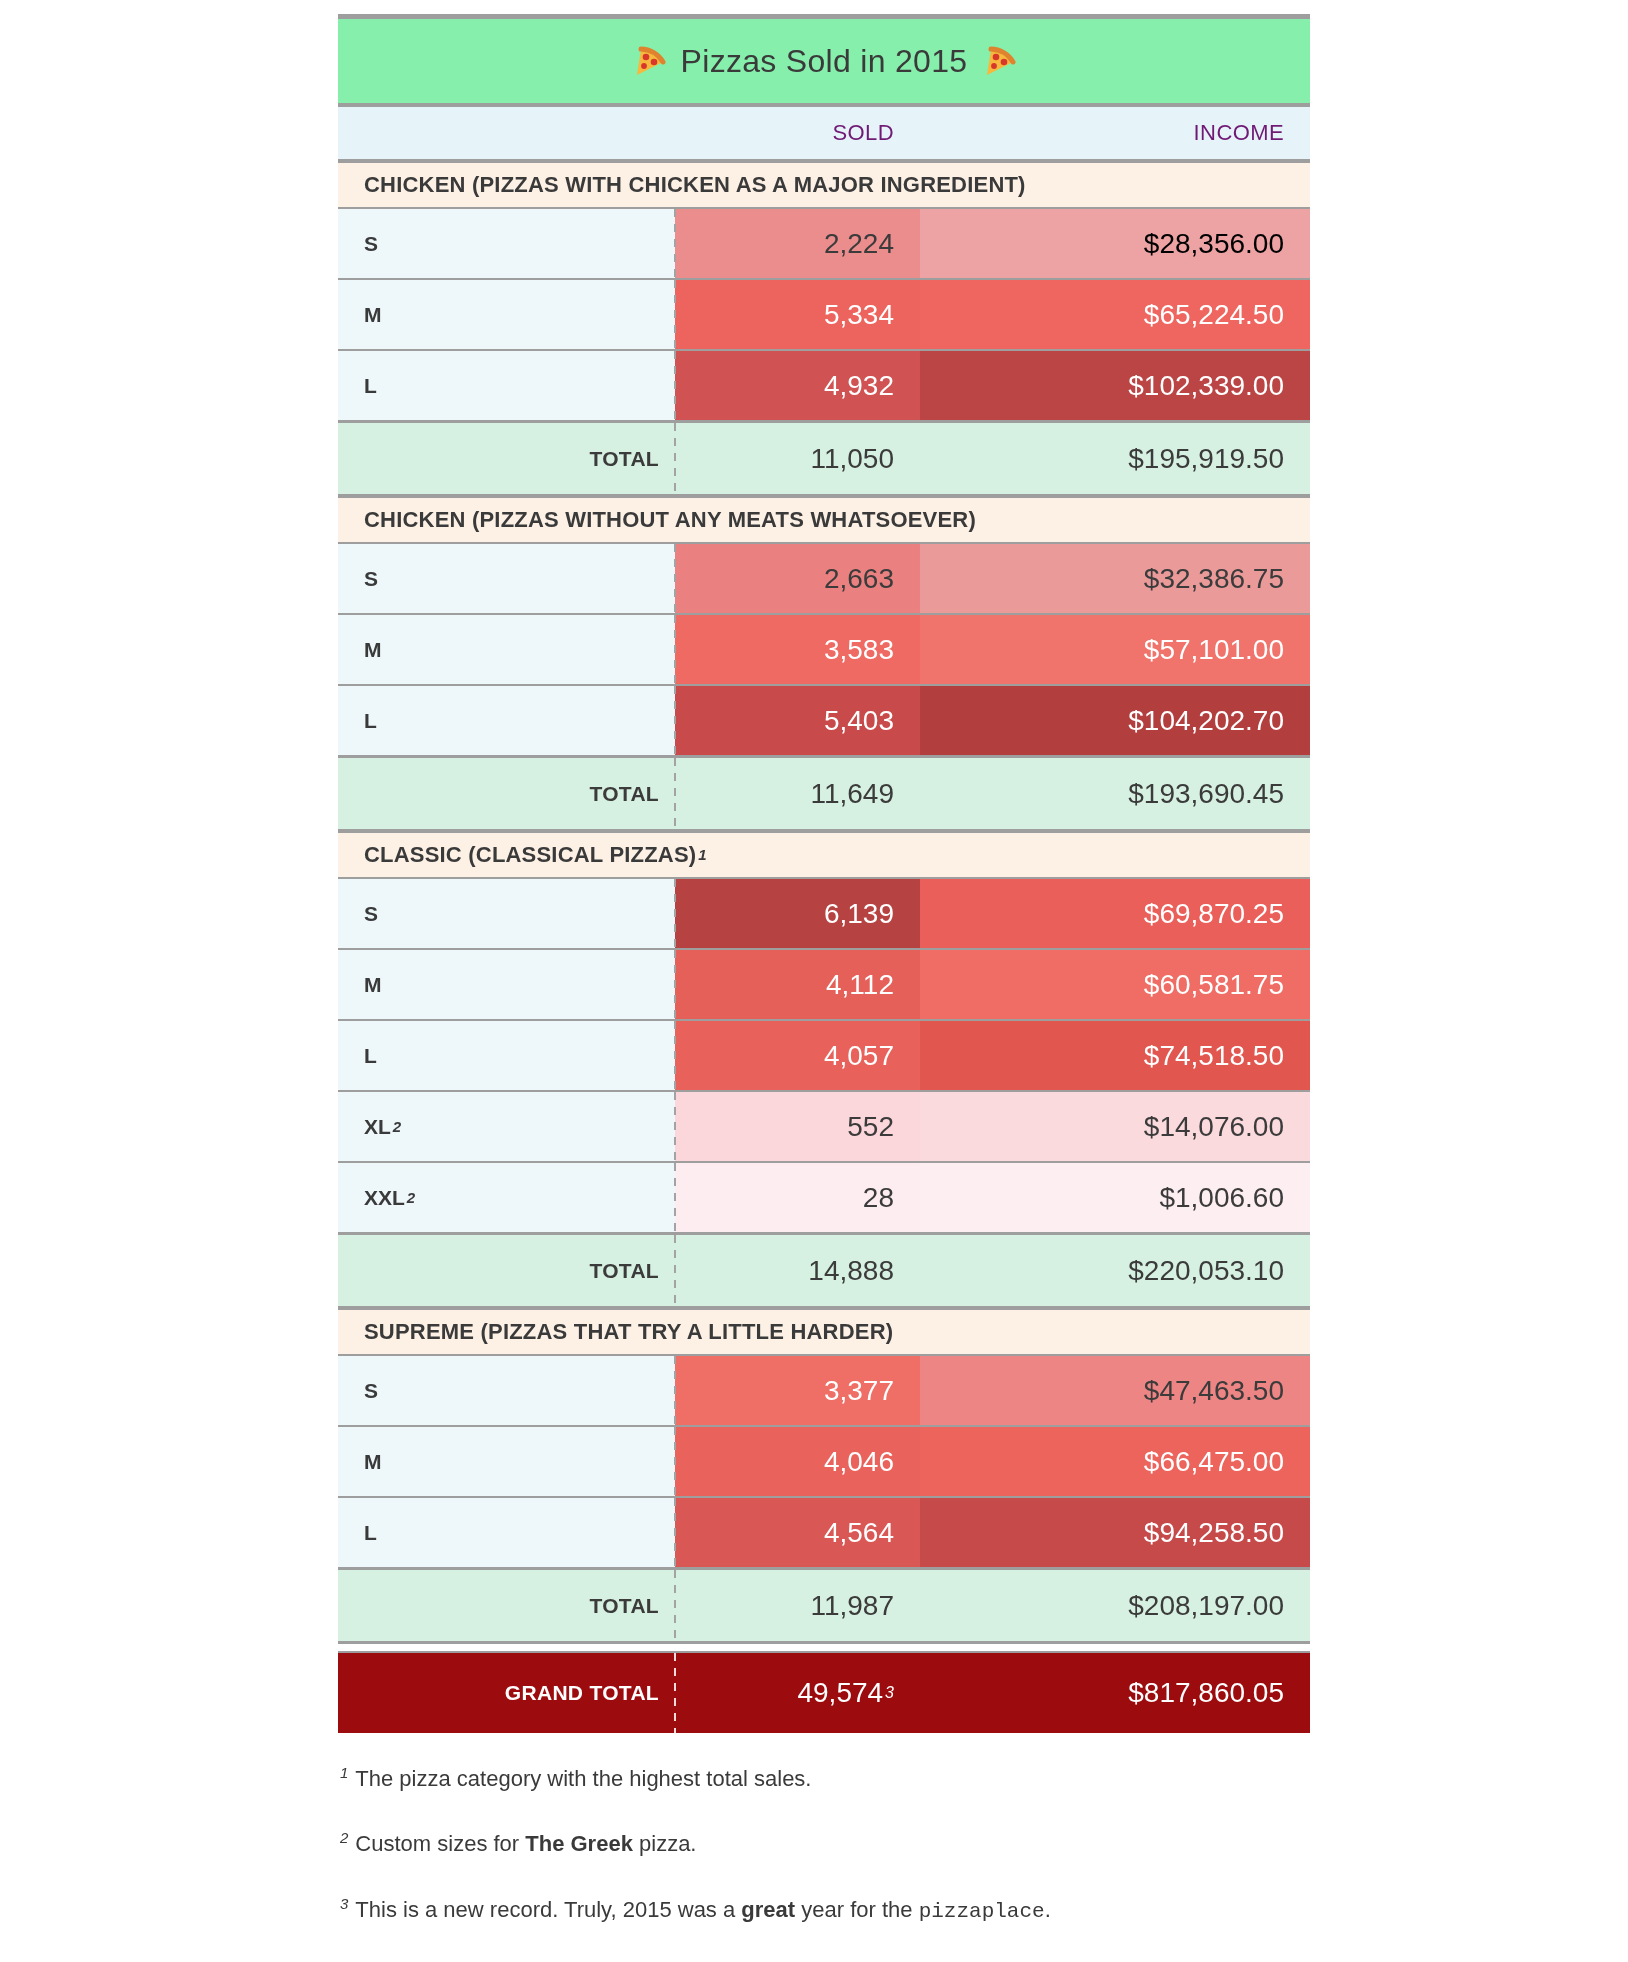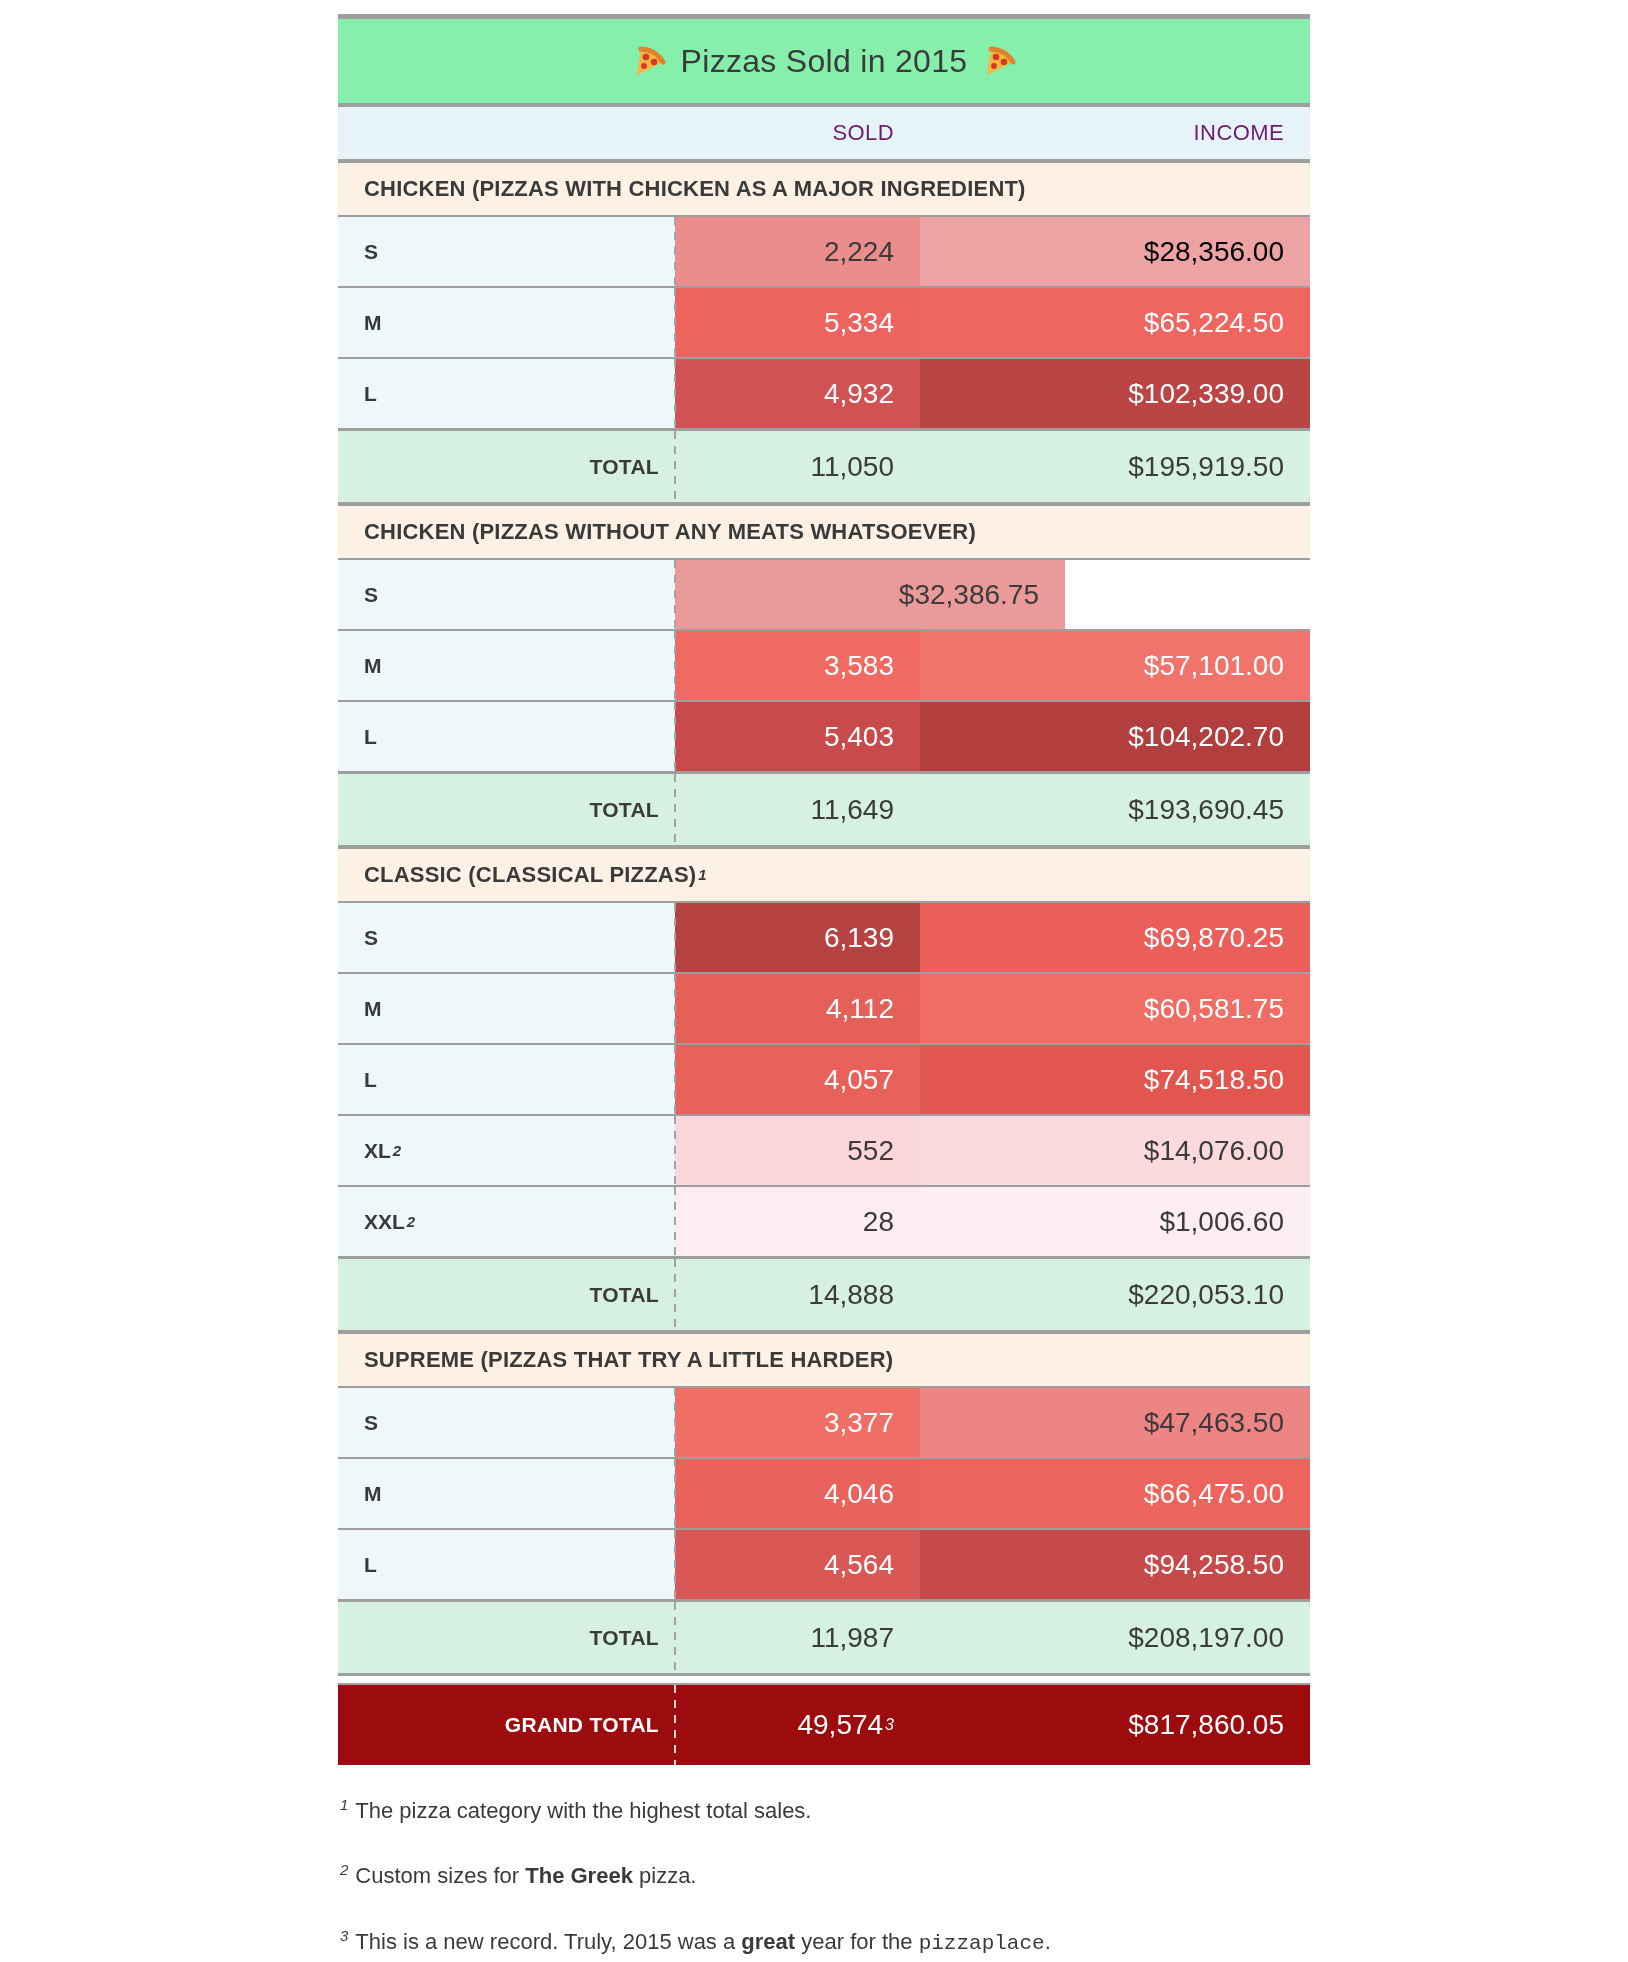--- a/index.html
+++ b/index.html
@@ -10,21 +10,21 @@
   .gap{height:7px;background:#ffffff;}
   .title-row{height:84px;background:#86efac;display:flex;align-items:center;justify-content:center;gap:14px;}
   .title{font-size:32px;color:#3a3a3a;letter-spacing:.3px;}
   .row{display:flex;width:100%;}
   .cell{box-sizing:border-box;display:flex;align-items:center;}
   .cell.label{width:337px;position:relative;padding-left:26px;}
   .cell.sold{width:245px;justify-content:flex-end;padding-right:26px;}
   .cell.income{width:390px;justify-content:flex-end;padding-right:26px;}
   .colhead{height:52px;background:#e6f3f8;}
   .colhead .head{font-weight:normal;font-size:22px;color:#701a75;letter-spacing:.4px;}
-  .cat{height:52px;background:#fdf1e6;display:flex;align-items:center;padding-left:26px;font-weight:bold;font-size:22px;color:#3a3a3a;letter-spacing:.2px;}
+  .cat{height:44px;background:#fdf1e6;display:flex;align-items:center;padding-left:26px;font-weight:bold;font-size:22px;color:#3a3a3a;letter-spacing:.2px;}
   .data-row{height:69px;font-size:28px;}
   .data-row .label{background:#eef8fb;font-weight:bold;font-size:21px;color:#3a3a3a;}
   .vdash::after{content:"";position:absolute;right:-1px;top:0;bottom:0;width:2px;
     background-image:repeating-linear-gradient(to bottom,#a3a3a3 0 8px,rgba(0,0,0,0) 8px 15px);}
   .total-row{height:71px;background:#d6f0e1;font-size:28px;color:#3b3b3b;}
   .total-row .label{justify-content:flex-end;padding-right:16px;font-weight:bold;font-size:21px;letter-spacing:.3px;}
   .grand-row{height:80px;background:#9c0c0f;color:#ffffff;font-size:28px;}
   .grand-row .label{justify-content:flex-end;padding-right:16px;font-weight:bold;font-size:21px;letter-spacing:.3px;}
   .grand-row .vdash::after{background-image:repeating-linear-gradient(to bottom,rgba(255,255,255,.85) 0 8px,rgba(0,0,0,0) 8px 15px);}
   sup.mark{font-style:italic;font-size:15px;line-height:0;margin-left:2px;}
@@ -113,20 +113,21 @@
   <div class="cat">
     <span>CHICKEN (PIZZAS WITHOUT ANY MEATS WHATSOEVER)</span>
       <sup class="mark"></sup>
   </div>
   <div class="hr t2"></div>
   <div class="row data-row">
     <div class="cell label vdash">
         <span>S</span>
         <sup class="mark"></sup>
       </div>
+    <div class="cell sold" style="background: rgb(234, 128, 128); color: rgb(59, 59, 59);">2,663</div>
     <div class="cell income" style="background: rgb(235, 154, 154); color: rgb(59, 59, 59);">$32,386.75</div>
   </div>
   <div class="hr t2"></div>
   <div class="row data-row">
     <div class="cell label vdash">
         <span>M</span>
         <sup class="mark"></sup>
       </div>
     <div class="cell sold" style="background: rgb(238, 106, 99); color: rgb(255, 255, 255);">3,583</div>
     <div class="cell income" style="background: rgb(240, 116, 107); color: rgb(255, 255, 255);">$57,101.00</div>

